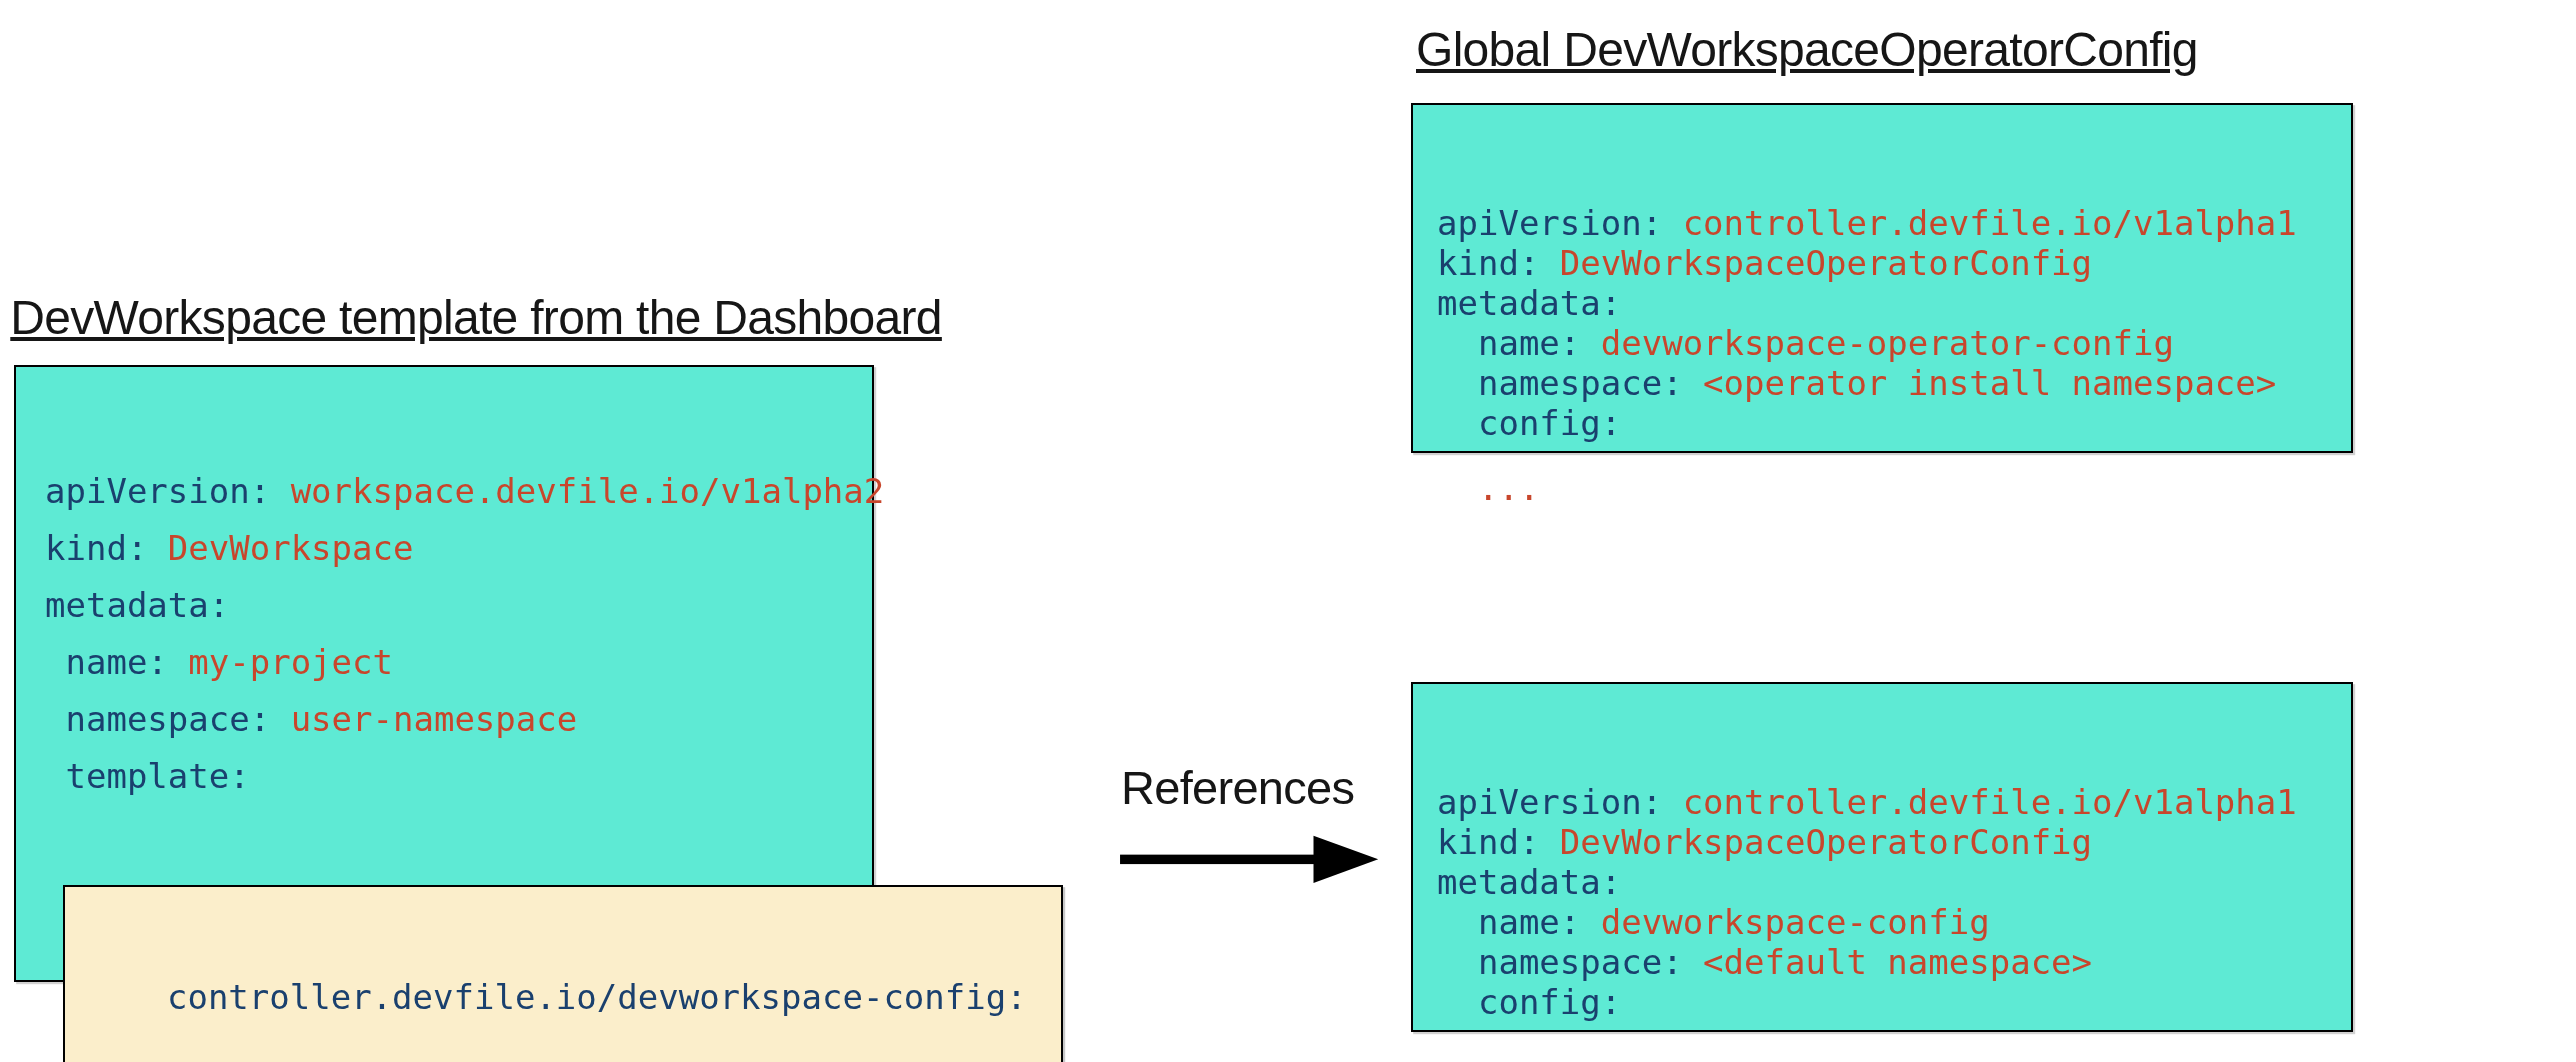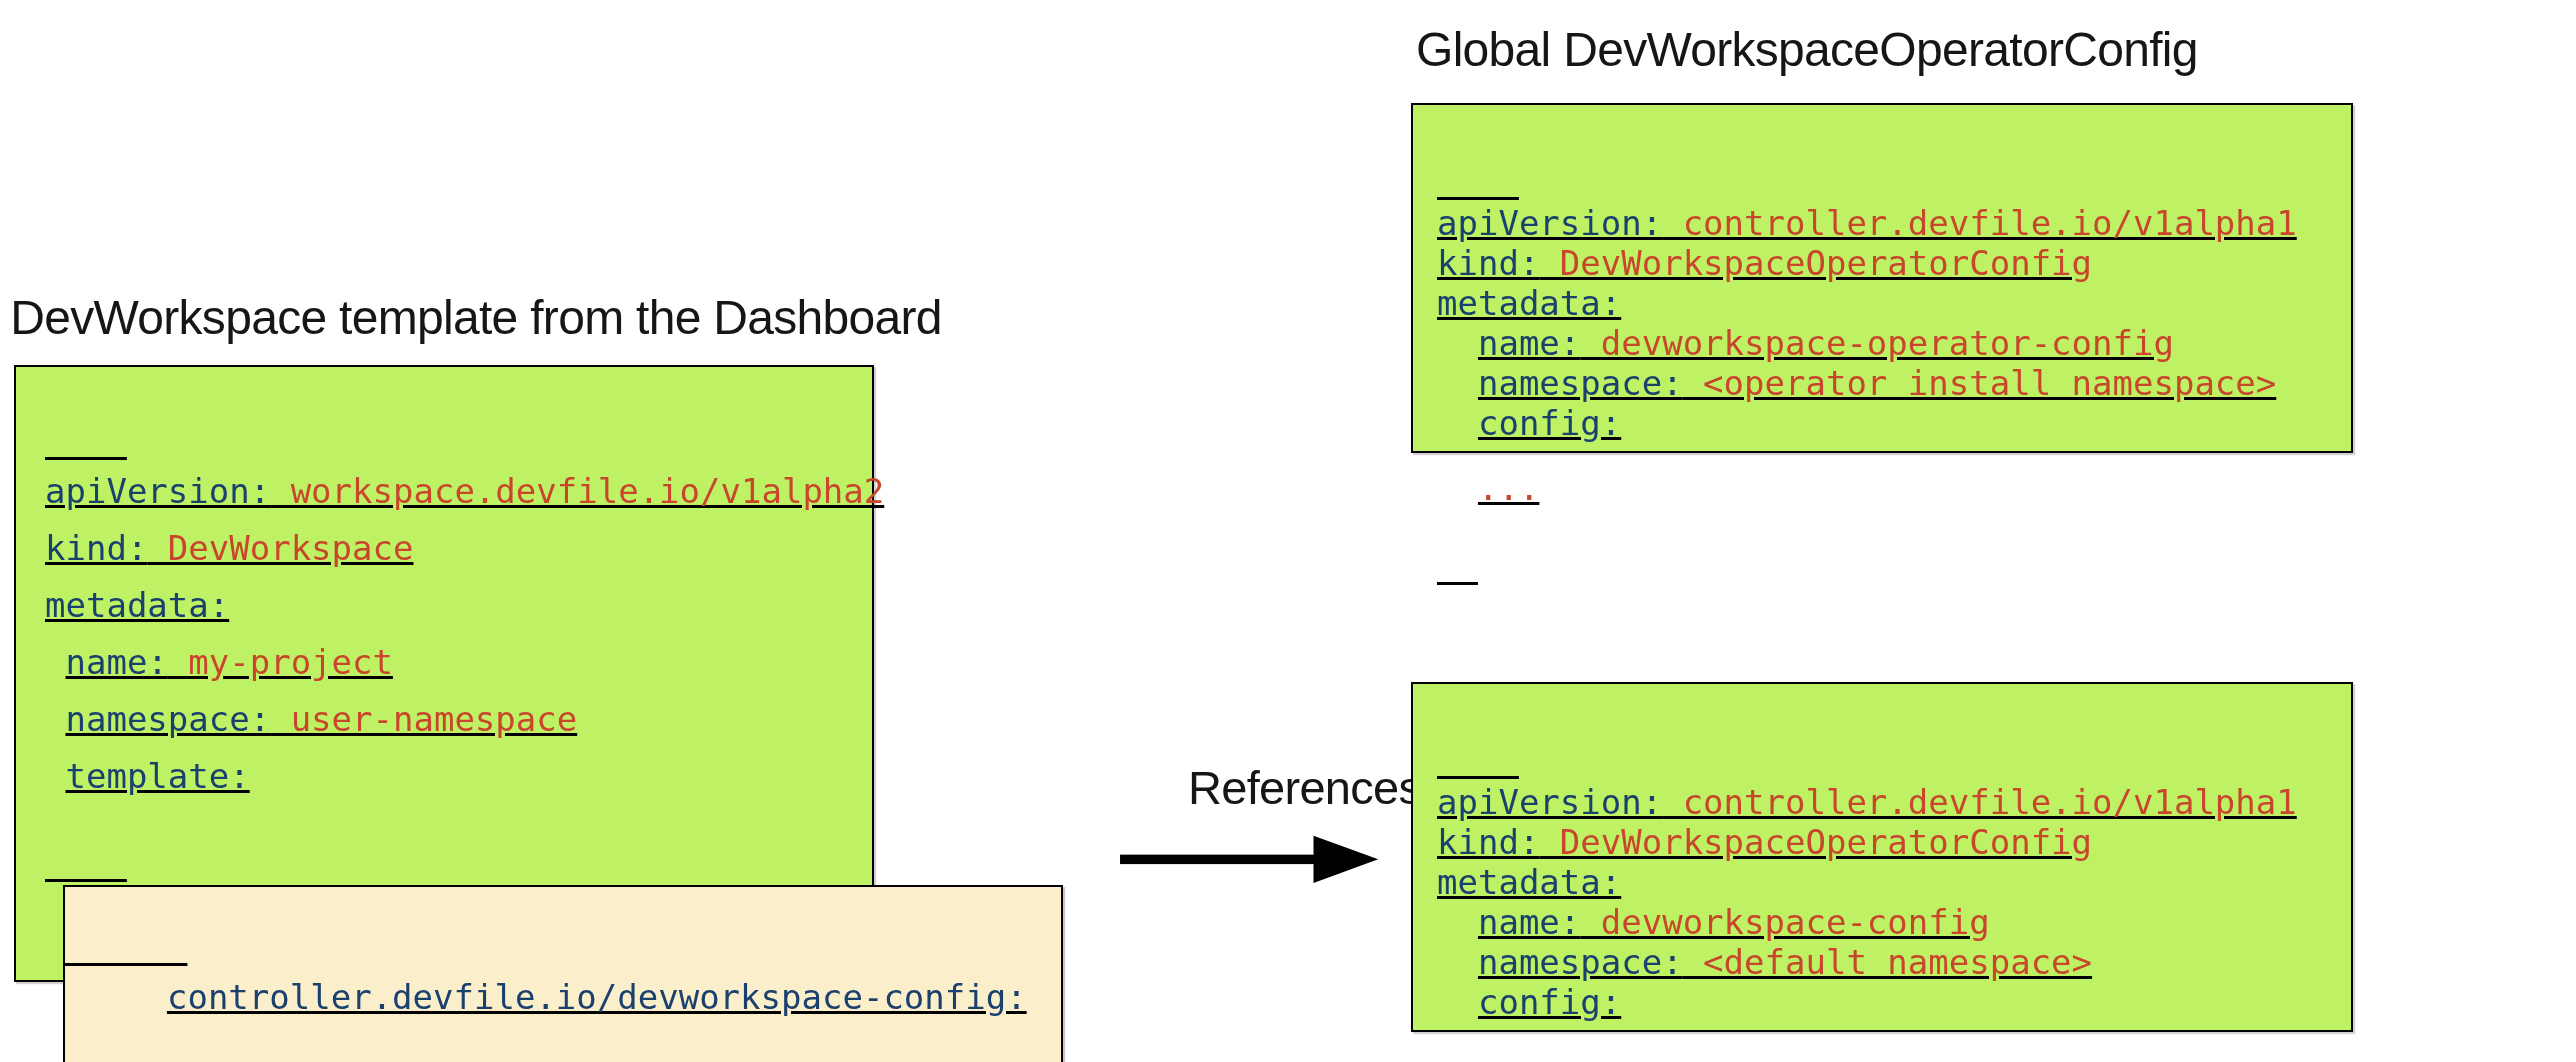--- a/index.html
+++ b/index.html
@@ -11,31 +11,31 @@
     font-family:"Liberation Sans",sans-serif;
   }
   .box-title{
     position:absolute;
     font-family:"Liberation Sans",sans-serif;
     font-size:48px;
     line-height:51px;
     letter-spacing:-0.7px;
     color:var(--title,#161616);
     white-space:nowrap;
+    text-decoration:underline;
   }
   #left-title{left:10.3px;top:292px;}
   #tr-title{left:1416px;top:23.5px;}
   #br-title{left:1416px;top:608px;}
   .yaml-box{
     position:absolute;
-    background:#bef264;
+    background:#5eead4;
     border:2.2px solid var(--border,#000);
     box-shadow:2.2px 2.2px 0 rgba(0,0,0,0.18);
     box-sizing:border-box;
-    text-decoration:underline;
   }
   #left-box{left:14px;top:365px;width:860px;height:617px;padding:16px 0 0 29px;}
   #tr-box{left:1411px;top:103px;width:942px;height:350px;padding:17.6px 0 0 24px;}
   #br-box{left:1411px;top:682px;width:942px;height:350px;padding:17.6px 0 0 24px;}
   .code{
     font-family:"DejaVu Sans Mono","Liberation Mono",monospace;
     font-size:34px;
     white-space:pre;
   }
   #left-box .code-line{line-height:57px;}
@@ -47,21 +47,21 @@
     margin-left:17.6px;
     width:1000px;
     box-sizing:border-box;
     border:2.9px solid var(--border,#000);
     background:var(--hl,#fbeecb);
     box-shadow:2.2px 2.2px 0 rgba(0,0,0,0.22);
     padding:1.5px 0 5.9px 0;
   }
   .highlight .code-line{margin-left:-1ch;line-height:54px;}
   .ref-label{
-    position:absolute;left:1188px;top:760px;
+    position:absolute;left:1121px;top:760px;
     font-size:47px;letter-spacing:-0.7px;
     color:var(--title,#161616);
     white-space:nowrap;
   }
   .ref-arrow{position:absolute;left:1119px;top:835px;}
 </style>
 </head>
 <body>
 
 <div class="canvas">

